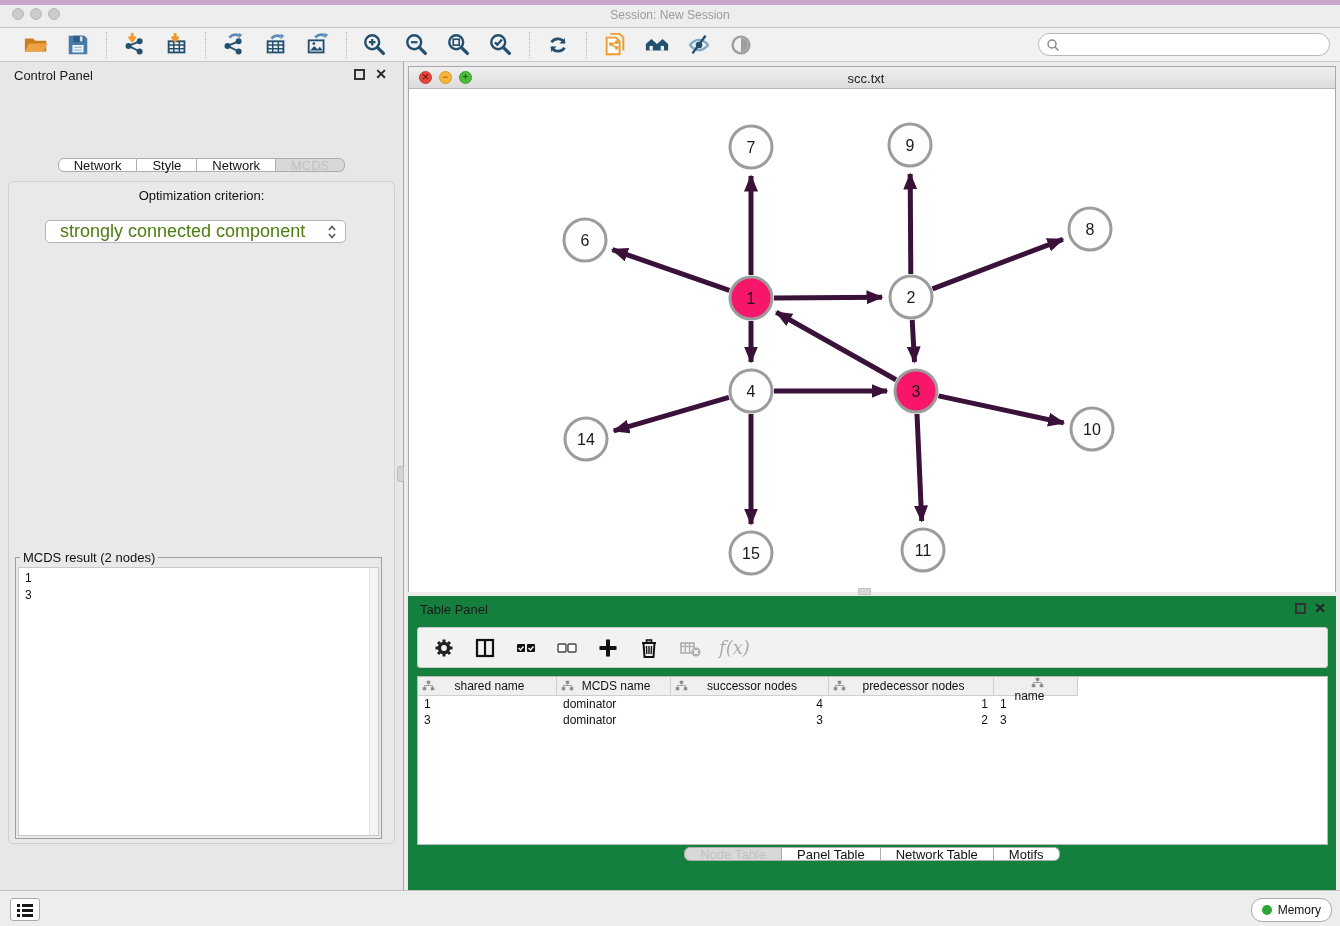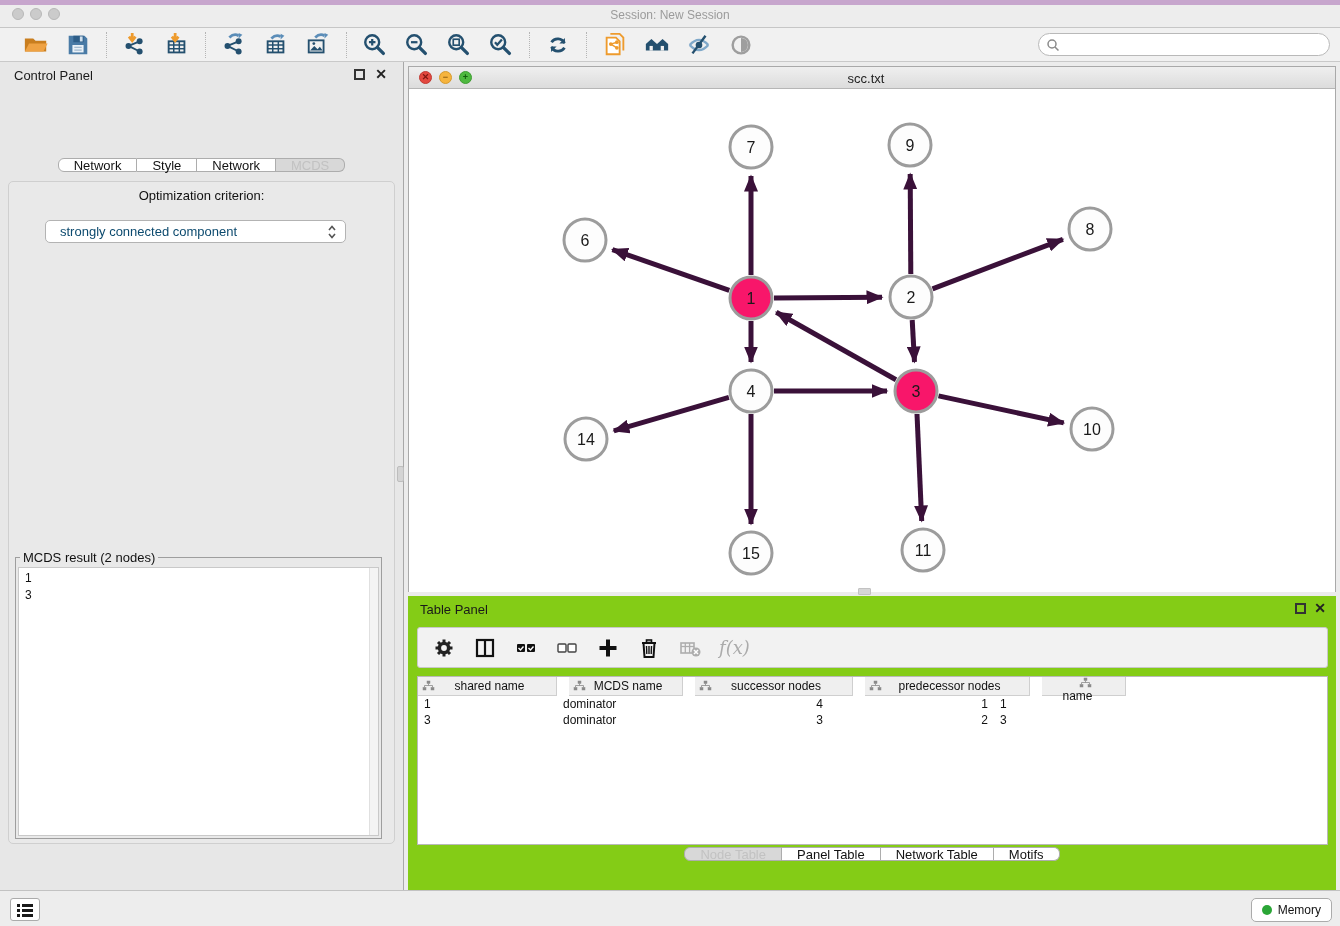--- a/index.html
+++ b/index.html
@@ -51,21 +51,21 @@
 
   #cp-tabs { position:absolute; left:0; right:0; top:96px; }
   #cp-body { position:absolute; left:8px; right:8px; top:119px; bottom:46px;
     background:#E9E9E9; border:1px solid #CFCFCF; border-radius:5px; }
 
   #opt-label { position:absolute; left:0; right:0; top:6px; text-align:center;
     font-size:13px; color:#111; }
   #opt-select { position:absolute; left:36px; right:48px; top:38px; height:23px;
     background:#FFFFFF; border:1px solid #B3B3B3; border-radius:5px;
     display:flex; align-items:center; padding:0 8px 0 14px; cursor:pointer; }
-  #opt-select .val { flex:1; font-size:13px; color:#0c4a6e; }
+  #opt-select .val { flex:1; font-size:18px; color:#4d7c0f; }
   #opt-select svg { width:10px; height:14px; }
 
   .btn-row { position:absolute; left:0; right:0; top:71px; display:flex; justify-content:center; gap:14px; }
   .push-btn { height:23px; padding:0 18px; background:#FFFFFF; border:1px solid #B3B3B3;
     border-radius:6px; font-size:13px; color:#111; font-family:"Liberation Sans",sans-serif; cursor:pointer; }
 
   #result-fieldset { position:absolute; left:6px; right:12px; top:368px; bottom:4px;
     border:1px solid #9E9E9E; padding:0; }
   #result-fieldset legend { font-size:13px; color:#111; margin-left:4px; padding:0 3px; }
   #result-box { position:absolute; left:2px; right:2px; top:2px; bottom:2px;
@@ -90,51 +90,51 @@
   #tl-max   { left:50px; background:#4EB93F; border:1px solid #3F9C33; color:#135E0D; }
   #netwin-title { position:absolute; left:0; right:12px; top:4px; text-align:center;
     font-size:13px; color:#222; }
   #graph-canvas { position:relative; width:926px; height:503px; background:#FFFFFF; }
   #graph-svg { position:absolute; left:0; top:0; }
   .netwin-handle { position:absolute; left:449px; bottom:-4px; width:13px; height:7px;
     background:#D6D6D6; border:1px solid #C2C2C2; border-radius:1px; cursor:row-resize; }
 
   
   #table-panel { position:absolute; left:408px; top:596px; width:928px; height:294px;
-    background:#84cc16; }
+    background:#15803d; }
   #tp-float { right:30px; } #tp-close { right:10px; }
   #tp-toolbar { position:absolute; left:9px; top:31px; width:911px; height:41px;
     background:#F2F2F2; border:1px solid #C8C8C8; border-radius:3px;
     display:flex; align-items:center; gap:17px; padding-left:14px; }
   .tpt-btn { width:24px; height:24px; border:none; background:transparent; padding:0;
     display:flex; align-items:center; justify-content:center; cursor:pointer; }
   .tpt-btn svg { width:22px; height:22px; display:block; }
   .tpt-fx { font-family:"DejaVu Serif", serif; font-style:italic; font-size:18px; color:#ABABAB; }
 
   #tp-table { position:absolute; left:9px; top:80px; width:911px; height:169px;
     background:#FFFFFF; border:1px solid #B9B9B9; overflow:hidden; }
-  #tp-header { display:flex; height:19px;gap:12px; }
+  #tp-header { display:flex; height:19px; }
   .th { background:#EFEFEF; border-right:1px solid #CFCFCF; border-bottom:1px solid #CFCFCF;
     display:flex; align-items:center; font-size:12px; color:#111; cursor:pointer; }
   .th .cticon { margin-left:4px; width:13px; height:12px; flex:none; }
   .th .thlabel { flex:1; text-align:center; padding-right:12px; }
   .tr { display:flex; height:16px; }
   .td { font-size:12px; color:#111; padding:1px 6px 0 6px; overflow:hidden; white-space:nowrap; }
   .td.right { text-align:right; }
 
   #tp-tabs { position:absolute; left:0; right:0; bottom:29px; }
 
   
   #statusbar { position:absolute; left:0; top:890px; width:1340px; height:36px;
     background:#EDEDED; border-top:1px solid #C2C2C2; }
   #menu-btn { position:absolute; left:10px; top:7px; width:30px; height:23px;
     background:#FFFFFF; border:1px solid #ABABAB; border-radius:3px;
     display:flex; align-items:center; justify-content:center; cursor:pointer; }
   #memory-btn { position:absolute; right:8px; top:7px; height:24px; padding:0 10px;
-    background:#FFFFFF; border:1px solid #ABABAB; border-radius:5px;
+    background:#FFFFFF; border:1px solid #ABABAB; border-radius:11px;
     display:flex; align-items:center; gap:6px; font-size:12px; color:#111; cursor:pointer; }
   #memory-dot { width:10px; height:10px; border-radius:50%; background:#2BA637; }
 </style>
 </head>
 <body>
 
 <div id="app">
 
   <div id="titlebar">
     <div class="accent"></div>

